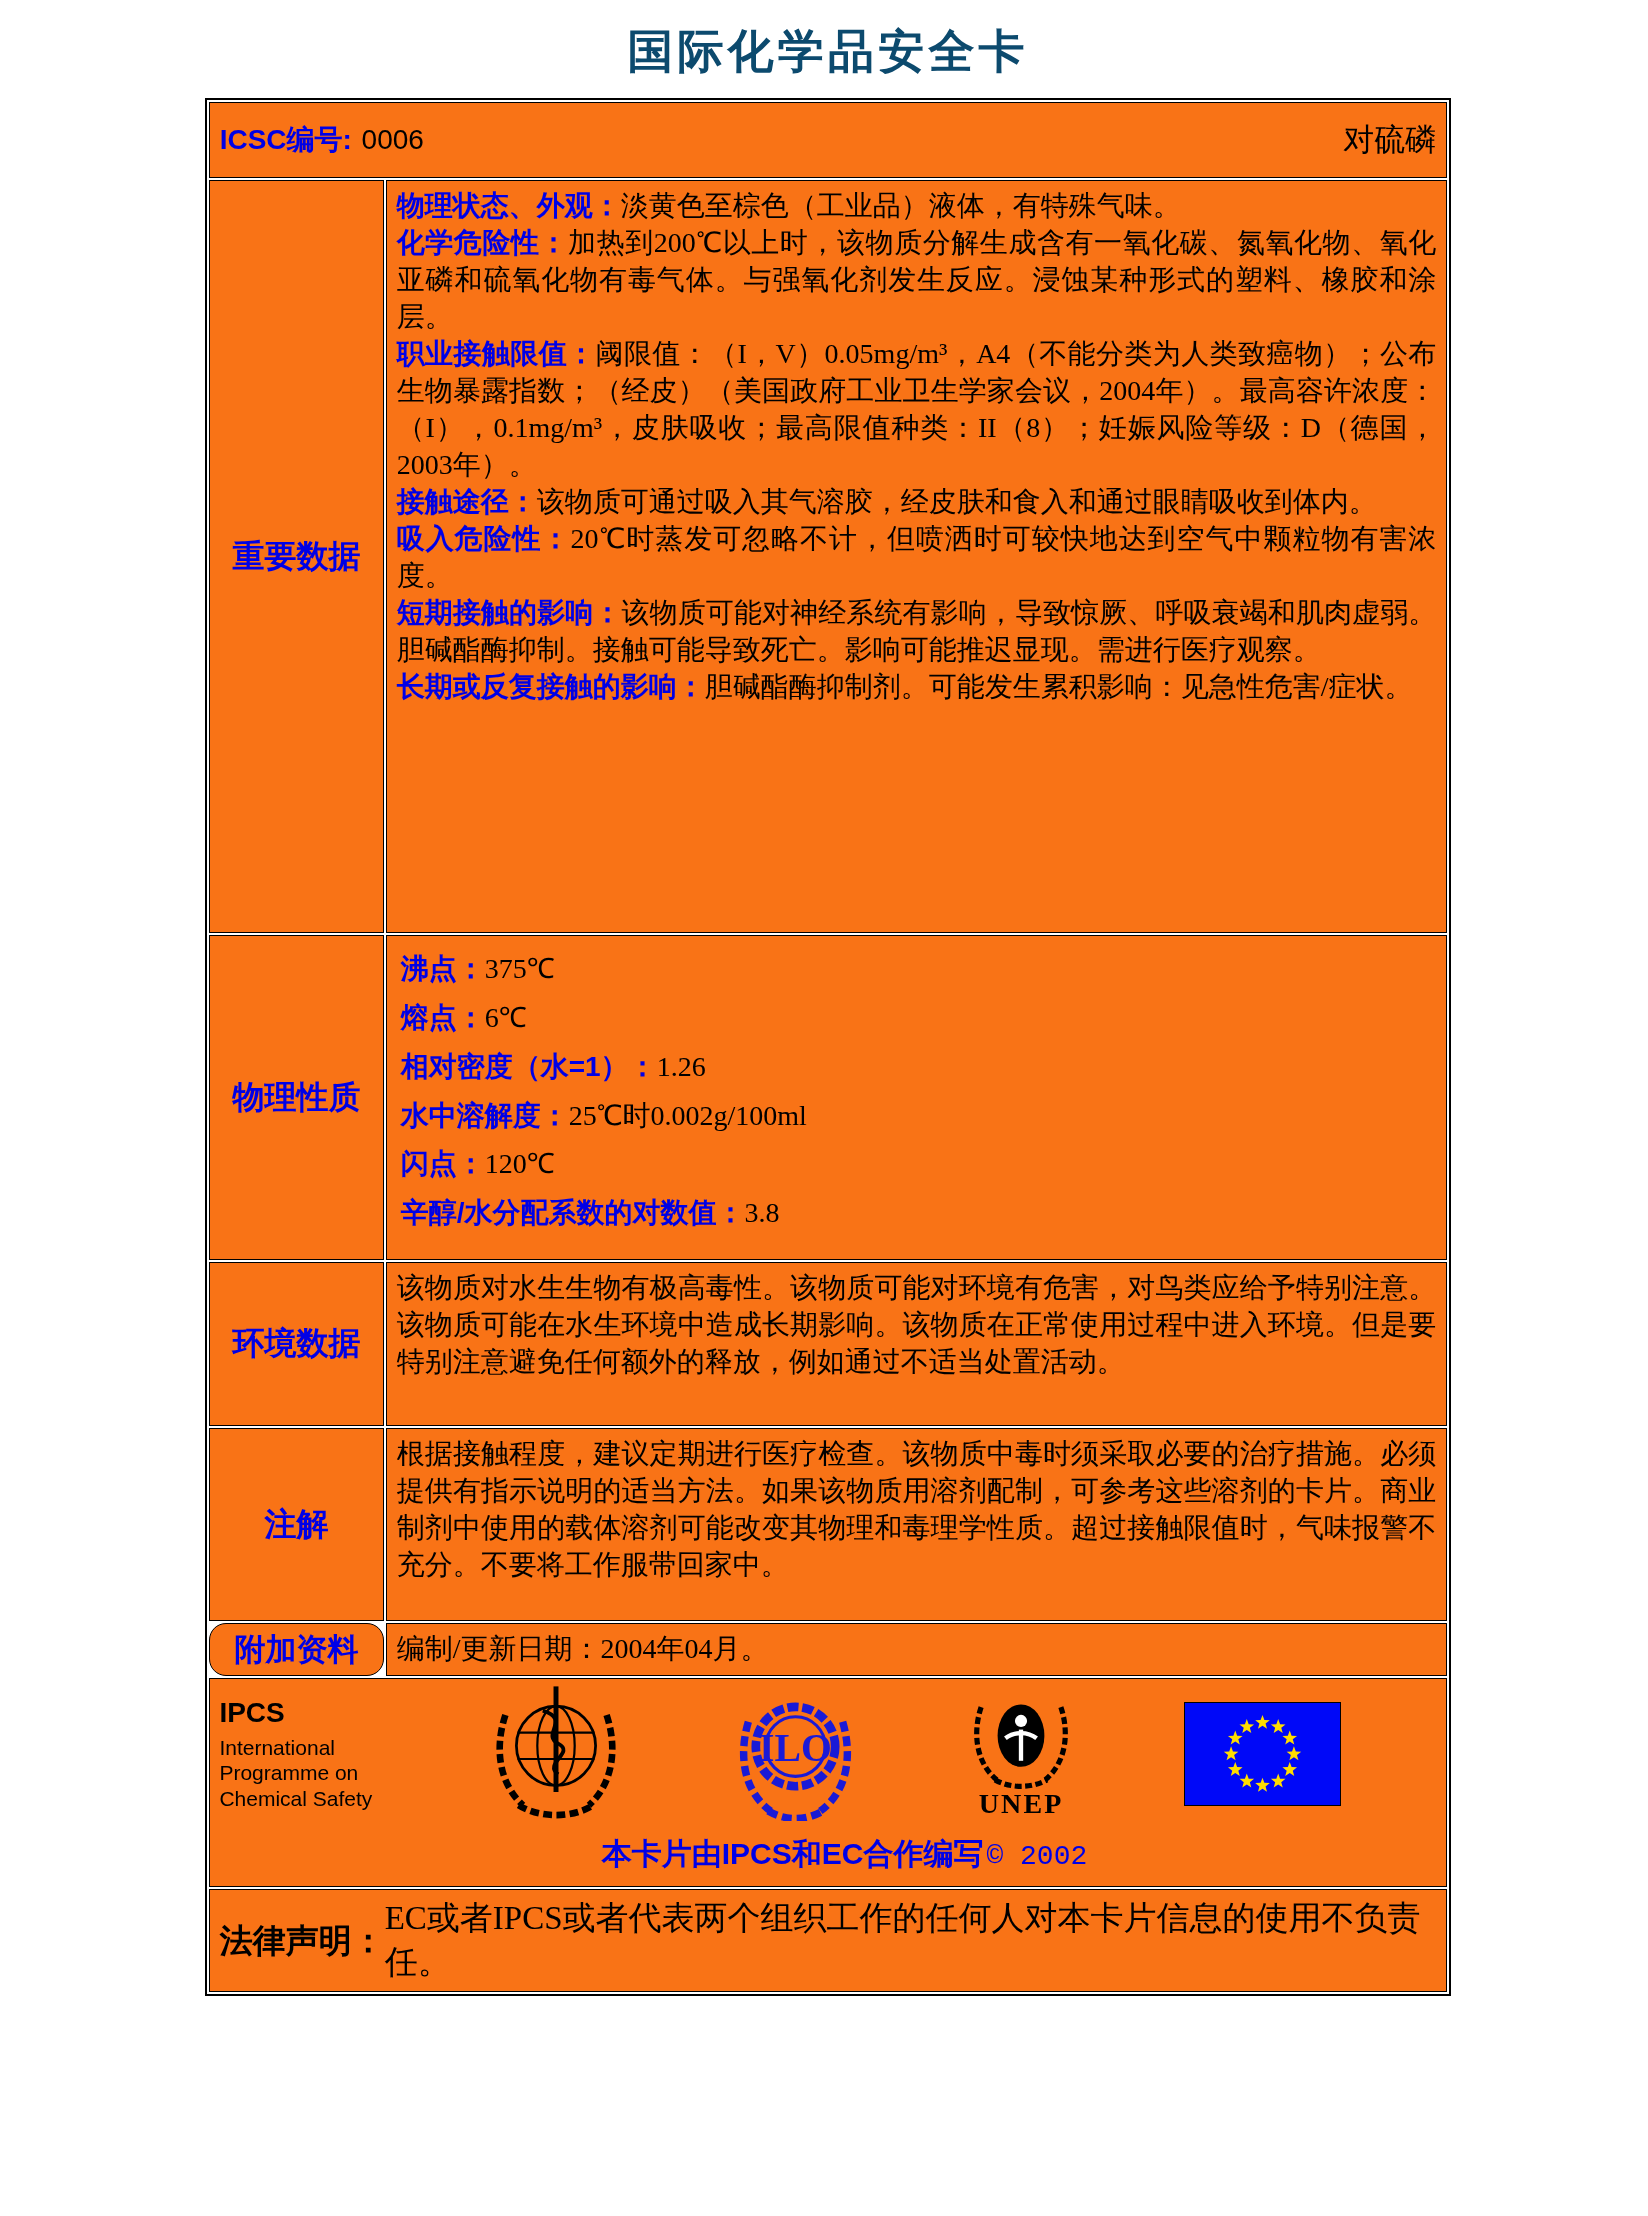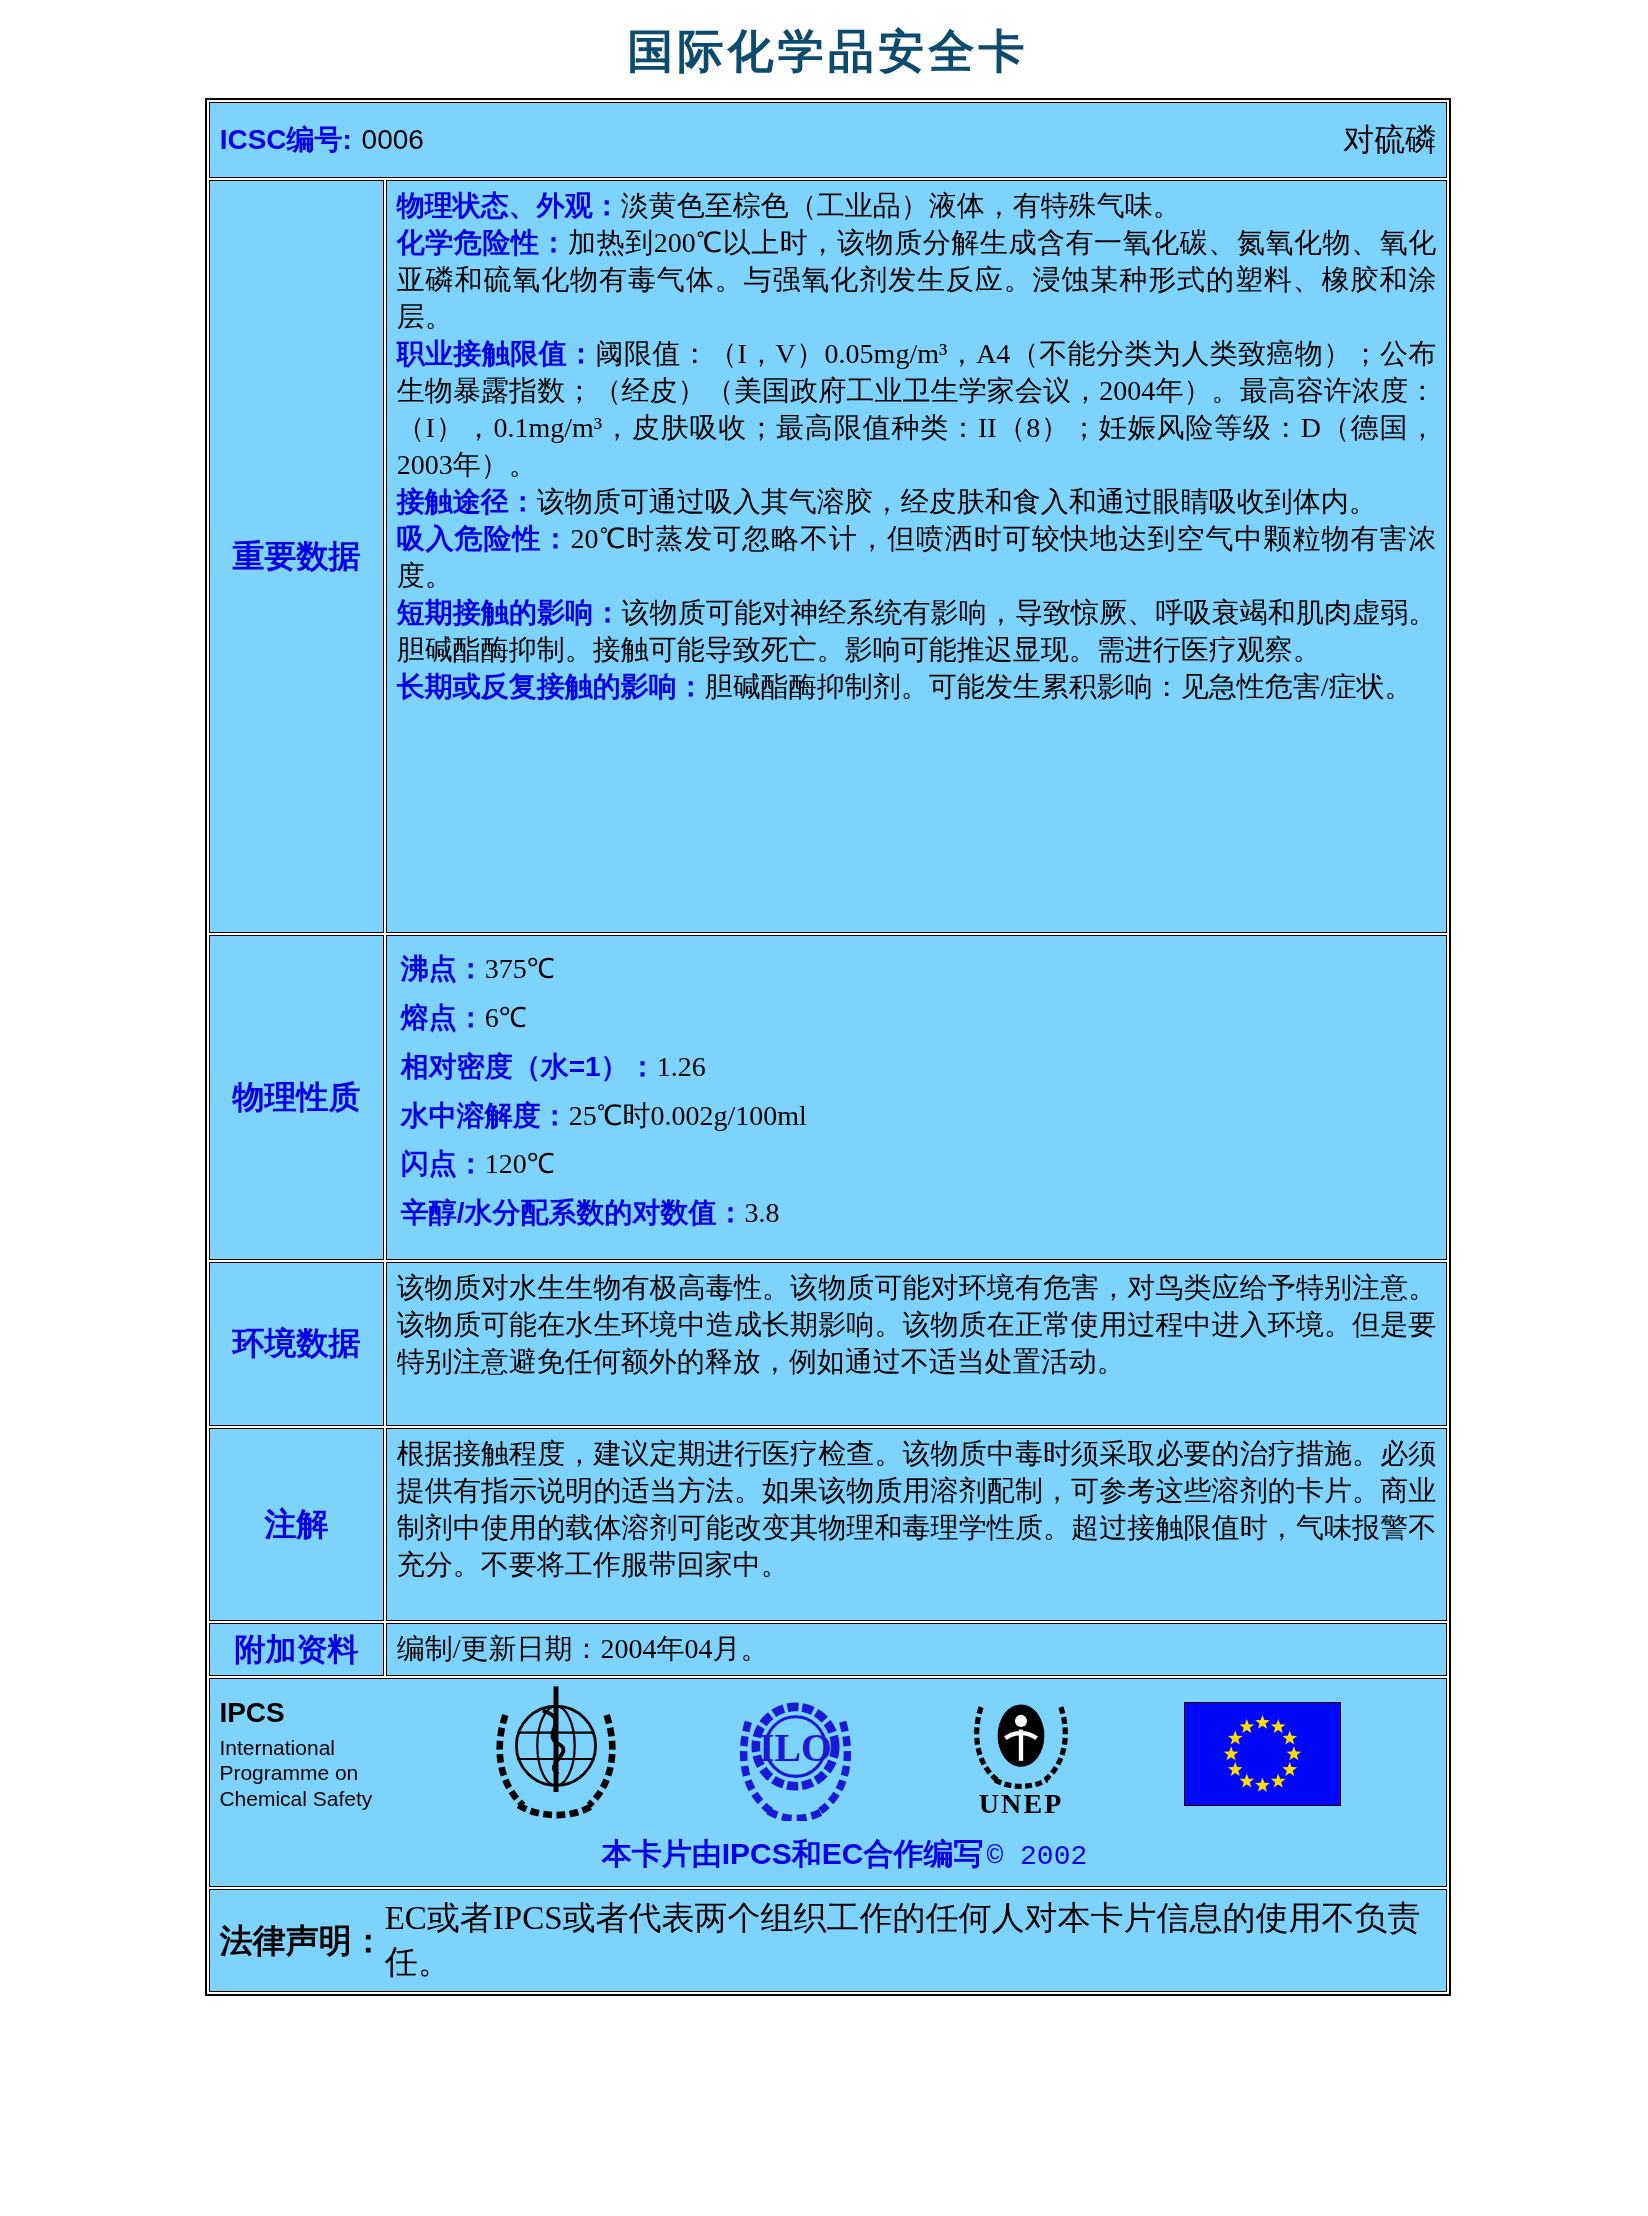--- a/index.html
+++ b/index.html
@@ -14,21 +14,21 @@
     font-family:"Liberation Serif",serif;
     font-size:46px;font-weight:bold;color:#0c4a6e;
     letter-spacing:4.2px;
   }
   table.card{
     margin-left:205px;width:1246px;
     border:2.1px solid #000;
     border-collapse:separate;border-spacing:2.1px;
     table-layout:fixed;background:#fff;
   }
-  table.card td{border:1.4px solid #000;background:#7dd3fc;}
+  table.card td{border:1.4px solid #000;background:#f97316;}
   col.c-label{width:175px;}
   td.label-cell{
     text-align:center;vertical-align:middle;
     font-family:"Liberation Sans",sans-serif;
     font-weight:bold;font-size:32px;color:#0000e6;
     padding:2.8px;
   }
   td.content-cell{
     vertical-align:top;
     padding:7px 9.7px 7px 9.7px;
@@ -121,21 +121,21 @@
   </tr>
 
   <tr>
     <td class="label-cell">注解</td>
     <td class="content-cell" style="height:177px;">
       <p class="para">根据接触程度，建议定期进行医疗检查。该物质中毒时须采取必要的治疗措施。必须提供有指示说明的适当方法。如果该物质用溶剂配制，可参考这些溶剂的卡片。商业制剂中使用的载体溶剂可能改变其物理和毒理学性质。超过接触限值时，气味报警不充分。不要将工作服带回家中。</p>
     </td>
   </tr>
 
   <tr>
-    <td class="label-cell" style="font-size:31px;">附加资料</td>
+    <td class="label-cell" style="font-size:31px;border-radius:17px;">附加资料</td>
     <td class="content-cell" style="height:35px;vertical-align:middle;">
       <p class="para">编制/更新日期：2004年04月。</p>
     </td>
   </tr>
 
   <tr>
     <td colspan="2" style="height:182px;vertical-align:top;">
       <div class="logos-wrap">
         <div class="ipcs-block">
           <p class="ipcs-title">IPCS</p>

